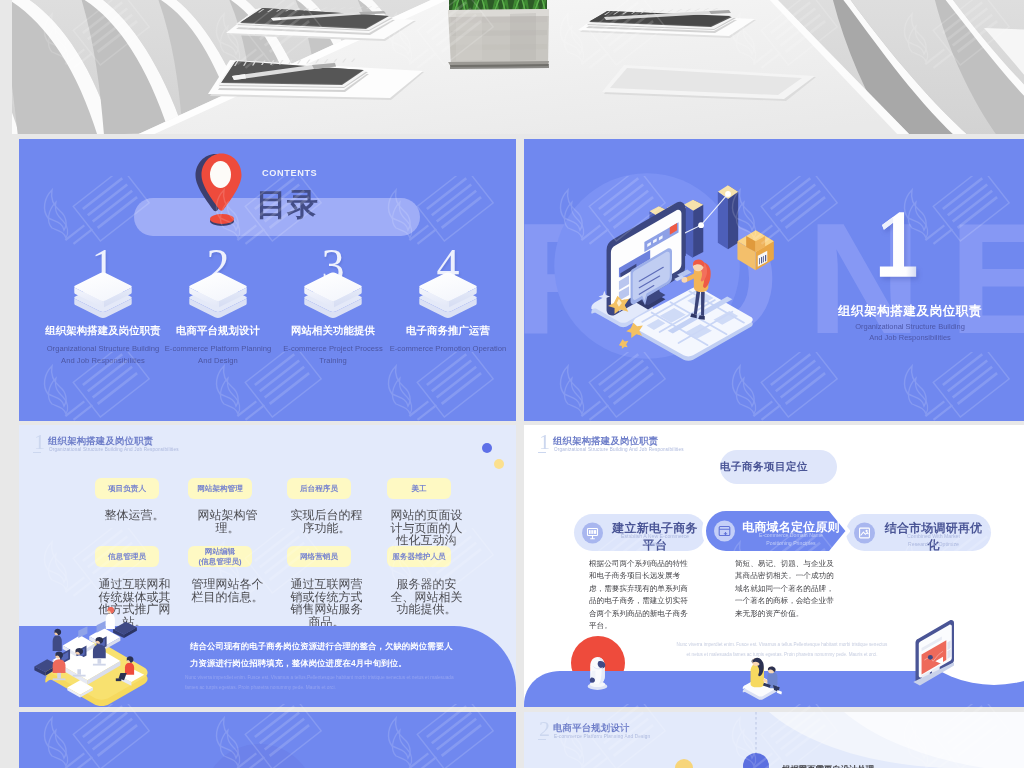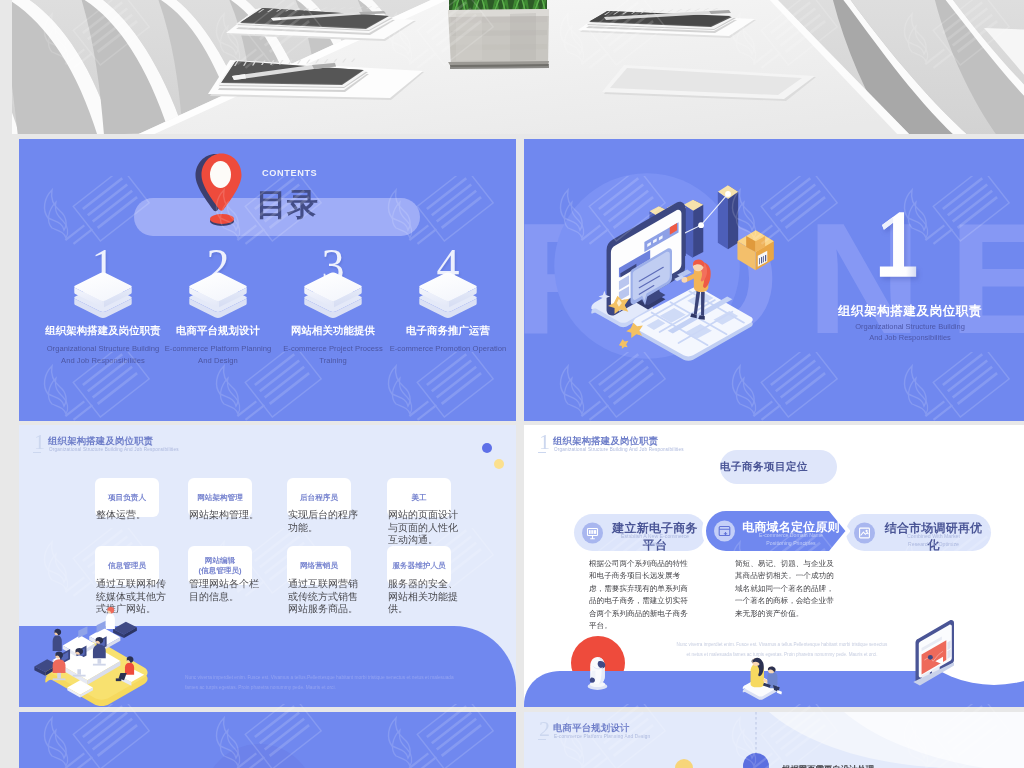--- a/index.html
+++ b/index.html
@@ -53,25 +53,25 @@
   .hdr{position:absolute;left:15px;top:9px;}
   .hdr-num{position:absolute;left:0;top:-3px;font-size:22px;color:#ccd7ef;line-height:22px;
            font-family:"Liberation Serif","DejaVu Serif",serif;}
   .hdr-tick{position:absolute;left:-1px;top:18px;width:8px;height:1px;background:#ccd7ef;}
   .hdr-cn{position:absolute;left:14px;top:1px;font-size:9.4px;font-weight:700;color:#6e7ec9;
           letter-spacing:0.2px;white-space:nowrap;}
   .hdr-en{position:absolute;left:15px;top:13px;font-size:4.6px;color:#aab6dc;letter-spacing:0.2px;
           white-space:nowrap;}
 
   
-  .rolecard{position:absolute;width:64px;height:39px;border-radius:6px;background:#ffffff;}
+  .rolecard{position:absolute;width:64px;height:21px;border-radius:6px;background:#fef9c3;}
   .rolecard-t{position:absolute;left:0;right:0;top:50%;transform:translateY(-50%);
               text-align:center;font-size:7.6px;font-weight:700;color:#7683cf;line-height:10px;
               white-space:pre-line;}
-  .roledesc{position:absolute;width:77px;text-align:left;font-size:10px;color:#4b4b50;
+  .roledesc{position:absolute;width:77px;text-align:center;font-size:12px;color:#4b4b50;
             line-height:12.6px;}
   .s3-banner{position:absolute;left:0;top:201px;width:497px;height:81px;background:#7088ef;
              border-top-right-radius:62px;}
   .s3-bn-cn{position:absolute;left:171px;top:213px;width:268px;font-size:8.4px;font-weight:700;
             color:#ffffff;line-height:17px;text-align:left;letter-spacing:0.1px;}
   .s3-bn-en{position:absolute;left:166px;top:248px;width:276px;font-size:4.8px;color:#94a4f2;
             line-height:10px;white-space:pre-line;}
 
   
   .s4-pill{position:absolute;left:196px;top:25px;width:117px;height:34px;border-radius:17px;
@@ -790,20 +790,21 @@
         <circle cx="106" cy="40" r="3" fill="#f5cda8"></circle>
         <path d="M103 38 C104 35 109 35 110 38 C111 41 109 43 107 43 C106 40 104 39 103 41 Z" fill="#2b3151"></path>
         <path d="M96 54 L103 54 L100 62 L94 60 Z" fill="#2b3151"></path>
         <path d="M91 60 L97 60 L97 63 L91 63 Z" fill="#2b3151"></path>
       </g>
 
       <path d="M38 70 L52 62 L66 70 L52 78 Z" fill="#ffffff"></path>
       <path d="M38 70 L38 73 L52 81 L52 78 Z" fill="#edeff7"></path>
       <path d="M52 78 L52 81 L66 73 L66 70 Z" fill="#e3e6f1"></path>
     </svg>
+    <div class="s3-bn-cn">结合公司现有的电子商务岗位资源进行合理的整合，欠缺的岗位需要人力资源进行岗位招聘填充，整体岗位进度在4月中旬到位。</div>
     <div class="s3-bn-en">Nunc viverra imperdiet  enim. Fusce est. Vivamus a tellus.Pellentesque  habitant morbi tristique senectus  et netus et malesuada
 fames ac turpis egestas. Proin pharetra nonummy pede. Mauris et orci.</div>
   </div>
 
   <div class="slide s4 white">
     <div class="hdr">
       <div class="hdr-num">1</div>
       <div class="hdr-tick"></div>
       <div class="hdr-cn">组织架构搭建及岗位职责</div>
       <div class="hdr-en">Organizational Structure Building And Job Responsibilities</div>

